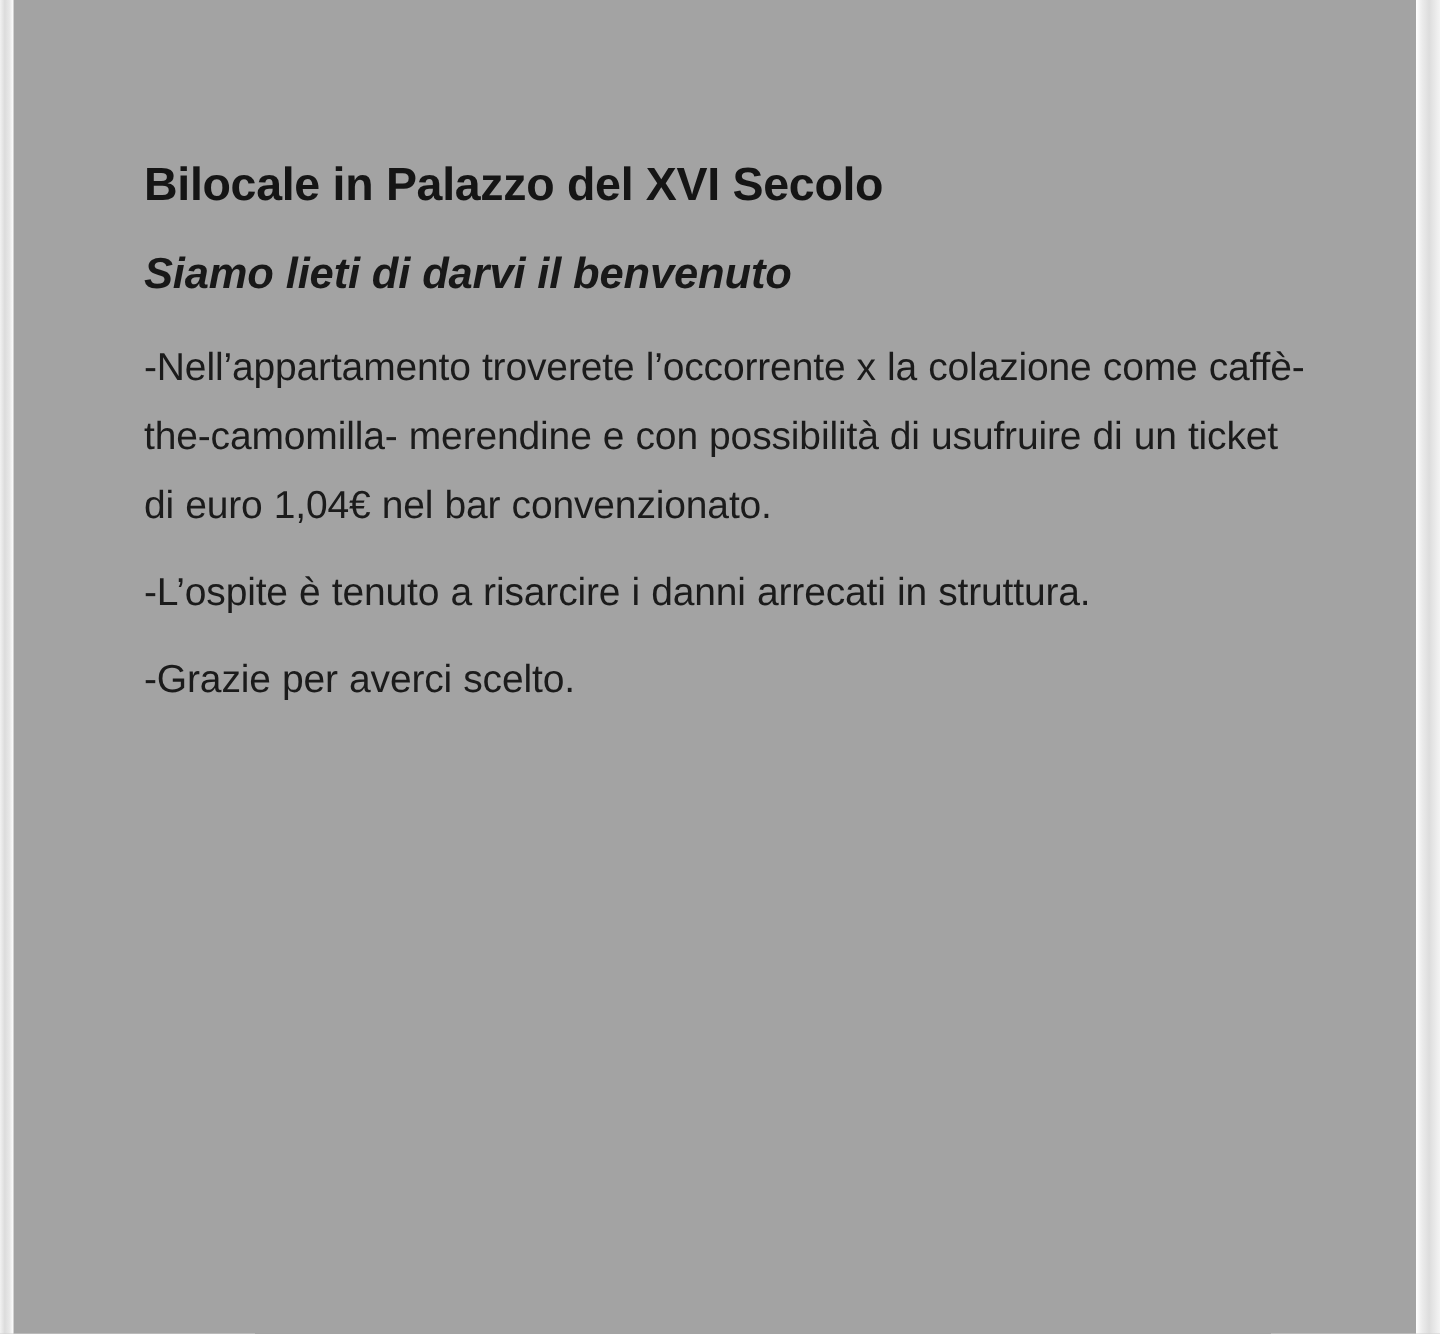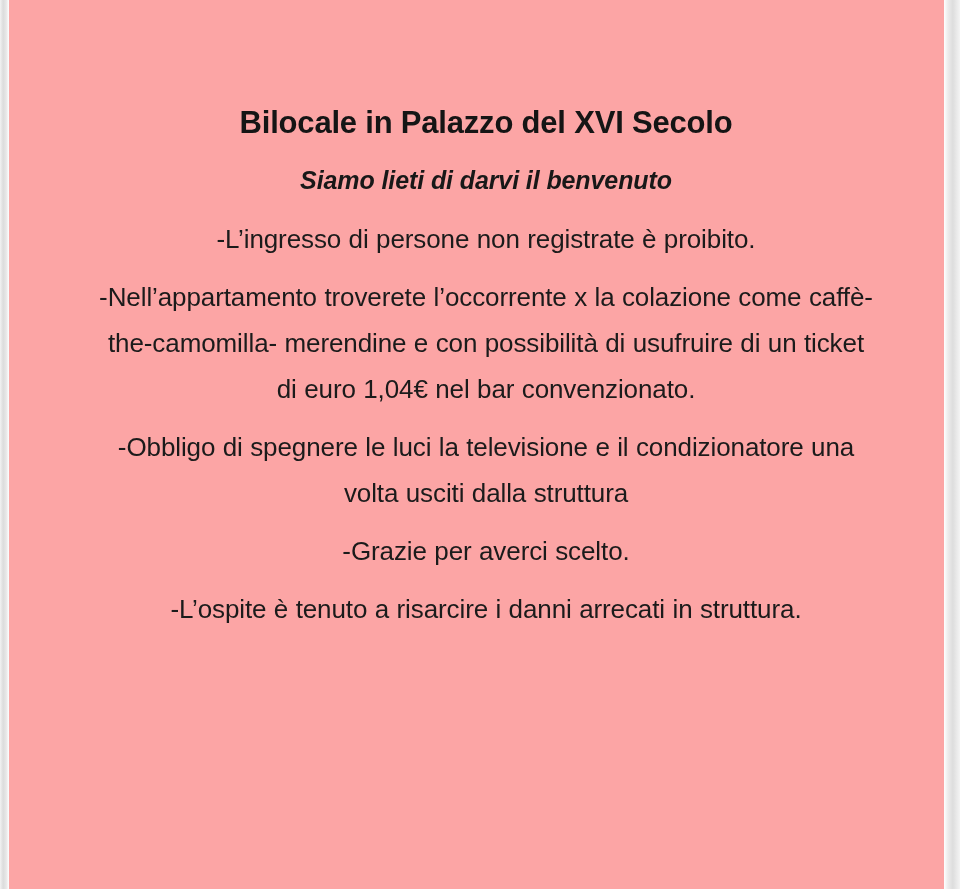--- a/index.html
+++ b/index.html
@@ -32,43 +32,42 @@
     width: 16px;
     background: linear-gradient(to left, #f4f4f4 0%, #dddddd 45%, #ececec 75%, #ffffff 100%);
   }
 
   .page {
     position: absolute;
     left: 9px;
     right: 16px;
     top: 0;
     bottom: 0;
-    background: #fca5a5;
-    text-align: center;
+    background: #a3a3a3;
   }
 
   .doc-body {
     position: absolute;
     left: 87px;
     top: 104px;
     width: 780px;
   }
 
   .doc-title {
     font-size: 31px;
     font-weight: 700;
     color: #151515;
     letter-spacing: -0.2px;
     line-height: 1.25;
     margin: 0 0 22px 0;
     white-space: nowrap;
   }
 
   .doc-subtitle {
-    font-size: 25px;
+    font-size: 29px;
     font-weight: 700;
     font-style: italic;
     color: #181818;
     letter-spacing: -0.1px;
     line-height: 1.25;
     margin: 0 0 20px 0;
     white-space: nowrap;
   }
 
   .doc-para {
@@ -90,25 +89,23 @@
 <div class="edge-strip left"></div>
 <div class="edge-strip right"></div>
 
 <div class="page">
   <div class="doc-body">
 
     <h1 class="doc-title">Bilocale in Palazzo del XVI Secolo</h1>
 
     <h2 class="doc-subtitle">Siamo lieti di darvi il benvenuto</h2>
 
-    <p class="doc-para">-L’ingresso di persone non registrate è proibito.</p>
 
     <p class="doc-para">-Nell’appartamento troverete l’occorrente x la colazione come caffè- the-camomilla- merendine e  con possibilità di usufruire di  un ticket di euro 1,04€ nel bar convenzionato.</p>
 
 
-    <p class="doc-para">-Obbligo di spegnere le luci la televisione e il condizionatore una volta usciti dalla struttura</p>
+
+    <p class="doc-para">-L’ospite è tenuto a risarcire i danni arrecati in struttura.</p>
 
     <p class="doc-para">-Grazie per averci scelto.</p>
-
-    <p class="doc-para">-L’ospite è tenuto a risarcire i danni arrecati in struttura.</p>
 
   </div>
 </div>
 
 </body></html>

